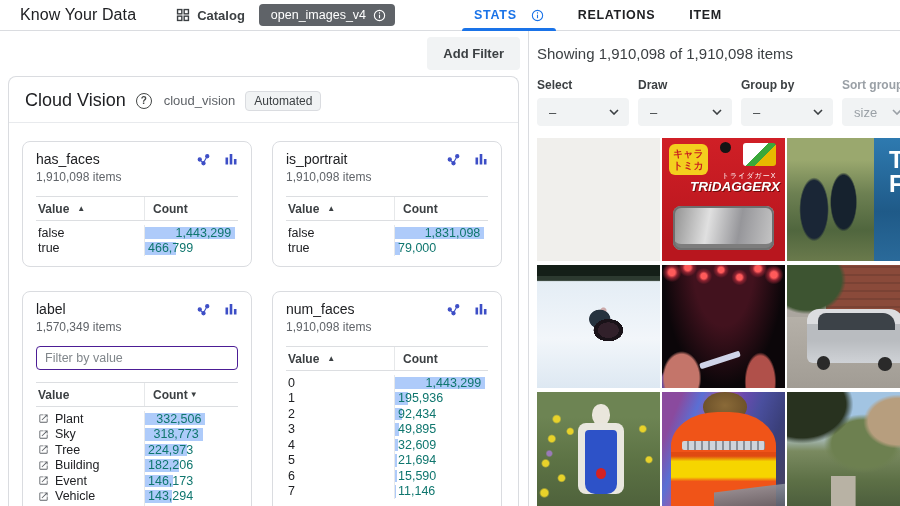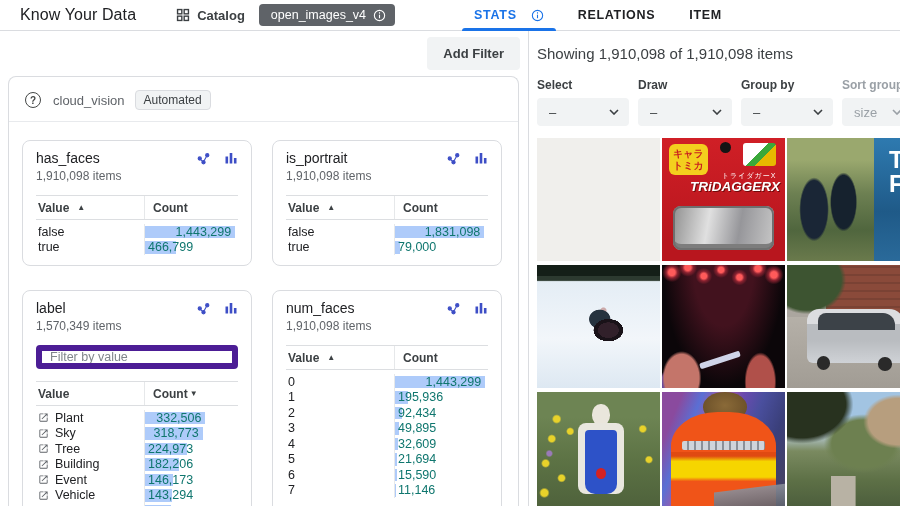--- a/index.html
+++ b/index.html
@@ -32,21 +32,21 @@
   .pv-sub{font-size:13px;color:#5f6368;margin-left:2px;}
   .badge{font-size:12px;font-weight:500;color:#3c4043;background:#f1f3f4;border:1px solid #dadce0;border-radius:4px;padding:2px 8px;}
   .panel-divider{border-bottom:1px solid #e8eaed;}
   .cards{display:grid;grid-template-columns:1fr 1fr;gap:24px 20px;padding:18px 16px 0 13px;}
   .card{border:1px solid #dadce0;border-radius:8px;padding:9px 13px 10px;background:#fff;}
   .card-head{display:flex;align-items:center;}
   .card-title{font-size:14px;color:#202124;flex:1;}
   .card-icons{display:flex;gap:13px;align-items:center;color:var(--indigo);}
   .card-icons span{display:inline-flex;cursor:pointer;}
   .card-items{font-size:12px;color:#5f6368;margin-top:3px;}
-  .filter-input{margin-top:12px;width:100%;box-sizing:border-box;height:24px;border:6px solid #4c1d95;border-radius:4px;padding:0 8px;font-size:12.5px;color:#202124;font-family:inherit;outline:none;}
+  .filter-input{margin-top:12px;width:100%;box-sizing:border-box;height:24px;border:1px solid #4c1d95;border-radius:4px;padding:0 8px;font-size:12.5px;color:#202124;font-family:inherit;outline:none;}
   .filter-input::placeholder{color:#80868b;}
 
   .tbl{margin-top:12px;}
   .t-head{display:flex;align-items:center;height:23px;border-top:1px solid #dcdee1;border-bottom:1px solid #dcdee1;font-size:12px;font-weight:bold;color:#3c4043;}
   .t-val{width:108px;flex:none;display:flex;align-items:center;gap:6px;padding-left:2px;box-sizing:border-box;}
   .t-count{flex:1;position:relative;height:100%;display:flex;align-items:center;padding-left:8px;border-left:1px solid #e6e8ea;box-sizing:border-box;}
   .t-body{padding-top:4px;}
   .t-row{display:flex;height:15.5px;align-items:center;font-size:12.5px;color:#202124;}
   .t-row .t-count{padding:0;}
   .bar{position:absolute;left:0;top:1.5px;bottom:1.5px;background:var(--bar);}
@@ -201,20 +201,21 @@
 
   <div class="main">
 
     <div class="left">
       <div class="filterbar">
         <button class="add-filter">Add Filter</button>
       </div>
 
       <div class="panel">
         <div class="panel-head">
+          <span class="pv-title">Cloud Vision</span>
           <span class="help">?</span>
           <span class="pv-sub">cloud_vision</span>
           <span class="badge">Automated</span>
         </div>
         <div class="panel-divider"></div>
 
         <div class="cards">
 
           <div class="card">
             <div class="card-head">

